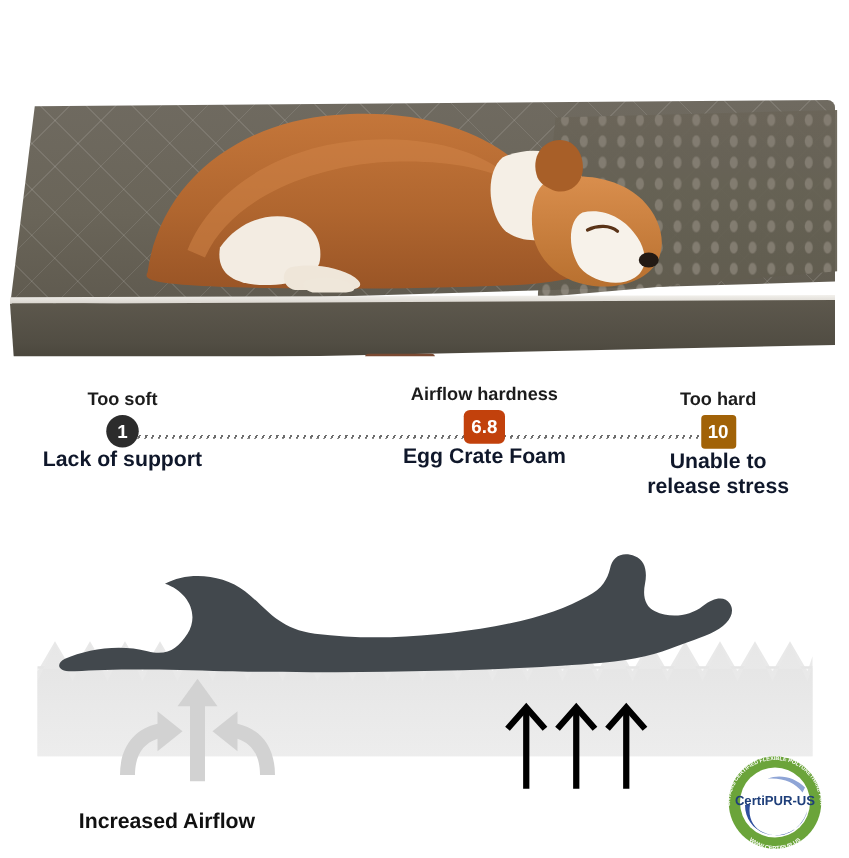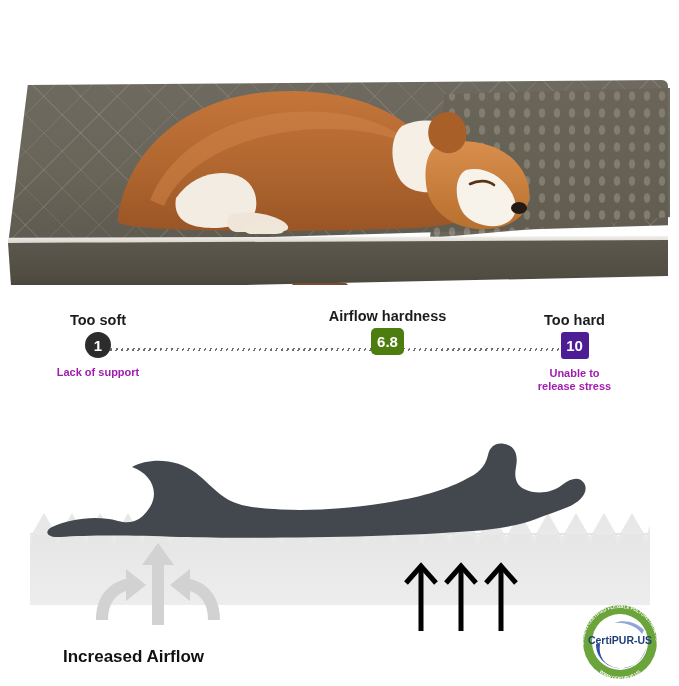--- a/index.html
+++ b/index.html
@@ -77,37 +77,37 @@
   .scale-line {
     position:absolute; top:48px; left:100px; width:470px; height:3px;
     background-image: repeating-linear-gradient(115deg, #6d6d6d 0 1.5px, rgba(0,0,0,0) 1.5px 5px);
   }
   .stop { position:absolute; text-align:center; }
   .stop .top-label {
     font-size:14.5px; font-weight:bold; color:#1c1c1c; white-space:nowrap;
     margin-bottom:4px;
   }
   .stop .bot-label {
-    font-size:11px; font-weight:bold; color:#a21caf; white-space:nowrap;
-    margin-top:8px; line-height:1.15;
+    font-size:17px; font-weight:bold; color:#0f172a; white-space:nowrap;
+    margin-top:0; line-height:1.15;
   }
   .badge-row { display:flex; justify-content:center; }
   .badge-circle {
     width:26px; height:26px; border-radius:50%;
     background:#2c2c2c; color:#fff;
     display:flex; align-items:center; justify-content:center;
     font-size:15px; font-weight:bold;
   }
   .badge-square {
     min-width:28px; height:27px; border-radius:3px;
-    background:#4c1d95; color:#fff; padding:0 4px;
+    background:#a16207; color:#fff; padding:0 4px;
     display:flex; align-items:center; justify-content:center;
     font-size:15px; font-weight:bold;
   }
-  .badge-square.accent { background:#4d7c0f; border-radius:5px; min-width:33px; }
+  .badge-square.accent { background:#c2410c; border-radius:5px; min-width:33px; }
 
   .stop-soft { left:28px; top:12px; width:140px;text-align:center; }
   .stop-mid  { left:305px; top:8px;  width:165px; }
   .stop-hard { left:512px; top:12px; width:125px; }
 
   
   .diagram { position:absolute; left:0; top:415px; width:554px; height:271px; }
   .label-bottom {
     position:absolute; font-size:17px; font-weight:bold; color:#111;
     white-space:nowrap;
@@ -192,20 +192,21 @@
         <div class="badge-circle">1</div>
       </div>
       <div class="bot-label">Lack of support</div>
     </div>
 
     <div class="stop stop-mid">
       <div class="top-label">Airflow hardness</div>
       <div class="badge-row">
         <div class="badge-square accent">6.8</div>
       </div>
+      <div class="bot-label">Egg Crate Foam</div>
     </div>
 
     <div class="stop stop-hard">
       <div class="top-label">Too hard</div>
       <div class="badge-row">
         <div class="badge-square">10</div>
       </div>
       <div class="bot-label">Unable to<br>release stress</div>
     </div>
   </div>

